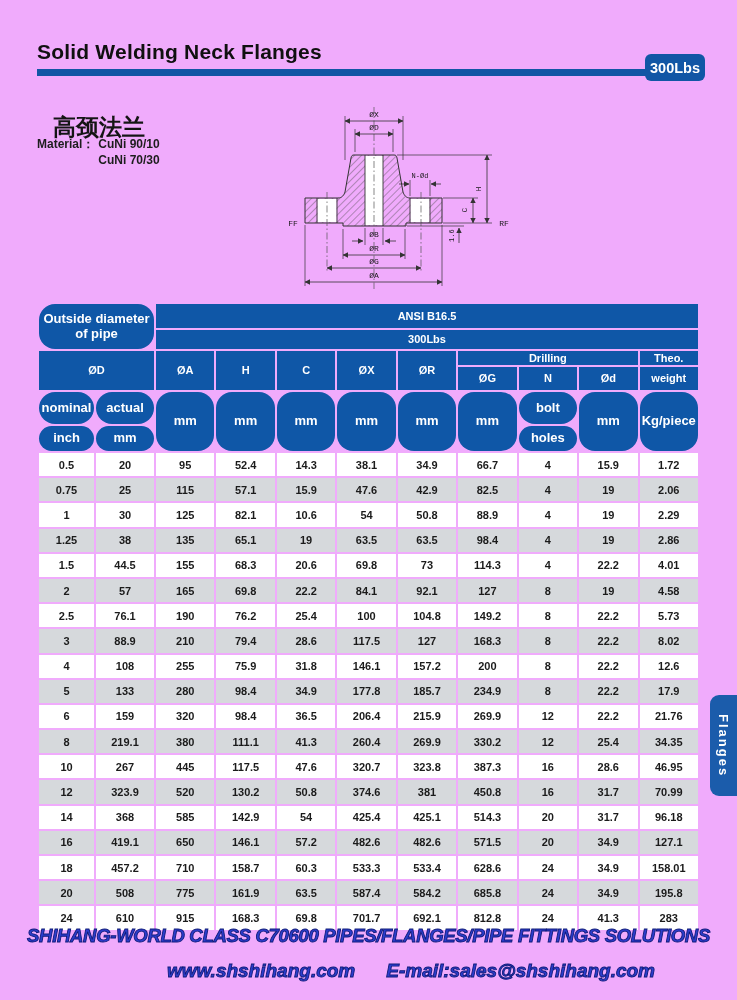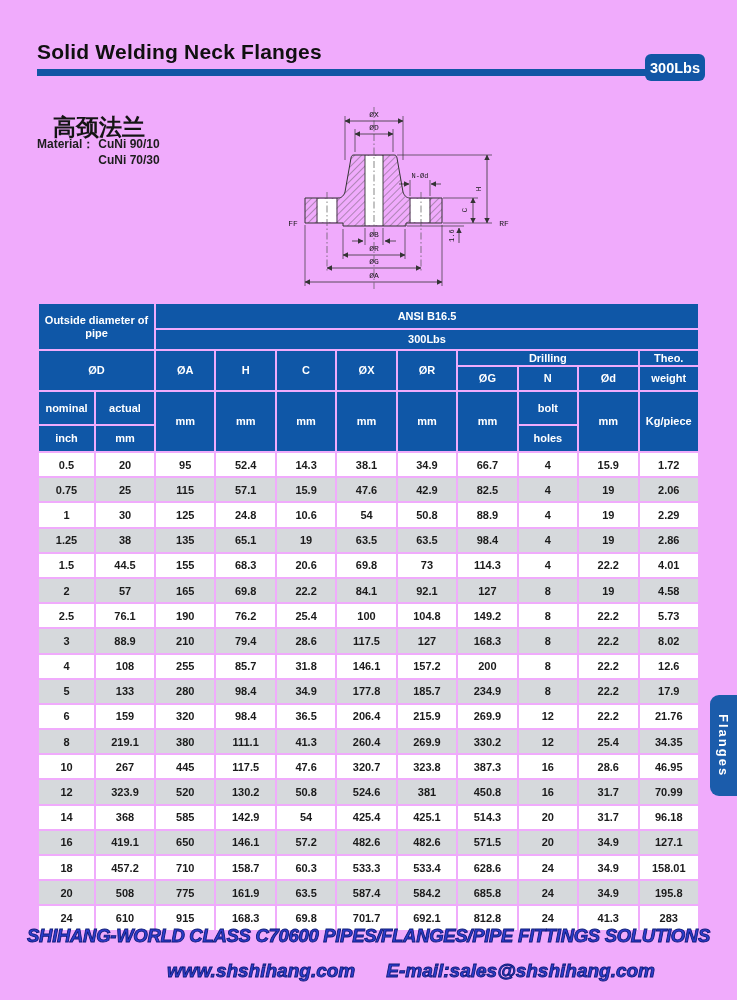--- a/index.html
+++ b/index.html
@@ -22,21 +22,21 @@
   
   .drawing{position:absolute;left:268px;top:98px;}
   .drawing text{font-family:"Liberation Mono",monospace;font-size:8px;fill:#181818;}
   .drawing .small{font-size:7px;}
 
   
   .spec-table{position:absolute;left:37px;top:302px;width:663px;border-collapse:separate;
               border-spacing:2px;table-layout:fixed;}
   .spec-table th{background:#0f57a7;color:#ffffff;font-weight:700;text-align:center;
                  vertical-align:middle;padding:0;font-size:11px;line-height:1.15;}
-  .spec-table .sm{font-size:11px;}
+  .spec-table .sm{font-size:13px;border-radius:16px;}
   .spec-table .h1 th{height:24px;}
   .spec-table .h2 th{height:19px;}
   .spec-table .h3 th{height:14px;}
   .spec-table .h4 th{height:23px;}
   .spec-table .h5 th{height:32px;}
   .spec-table .h6 th{height:25px;}
   .spec-table td{height:23.2px;background:#ffffff;text-align:center;vertical-align:middle;
                  font-size:11px;font-weight:700;color:#1b1b1b;padding:0;}
   .spec-table tr.alt td{background:#d6d9dc;}
 
@@ -235,21 +235,21 @@
           <td>42.9</td>
           <td>82.5</td>
           <td>4</td>
           <td>19</td>
           <td>2.06</td>
         </tr>
         <tr>
           <td>1</td>
           <td>30</td>
           <td>125</td>
-          <td>24.8</td>
+          <td>82.1</td>
           <td>10.6</td>
           <td>54</td>
           <td>50.8</td>
           <td>88.9</td>
           <td>4</td>
           <td>19</td>
           <td>2.29</td>
         </tr>
         <tr class="alt">
           <td>1.25</td>
@@ -313,21 +313,21 @@
           <td>127</td>
           <td>168.3</td>
           <td>8</td>
           <td>22.2</td>
           <td>8.02</td>
         </tr>
         <tr>
           <td>4</td>
           <td>108</td>
           <td>255</td>
-          <td>85.7</td>
+          <td>75.9</td>
           <td>31.8</td>
           <td>146.1</td>
           <td>157.2</td>
           <td>200</td>
           <td>8</td>
           <td>22.2</td>
           <td>12.6</td>
         </tr>
         <tr class="alt">
           <td>5</td>
@@ -380,21 +380,21 @@
           <td>16</td>
           <td>28.6</td>
           <td>46.95</td>
         </tr>
         <tr class="alt">
           <td>12</td>
           <td>323.9</td>
           <td>520</td>
           <td>130.2</td>
           <td>50.8</td>
-          <td>524.6</td>
+          <td>374.6</td>
           <td>381</td>
           <td>450.8</td>
           <td>16</td>
           <td>31.7</td>
           <td>70.99</td>
         </tr>
         <tr>
           <td>14</td>
           <td>368</td>
           <td>585</td>

